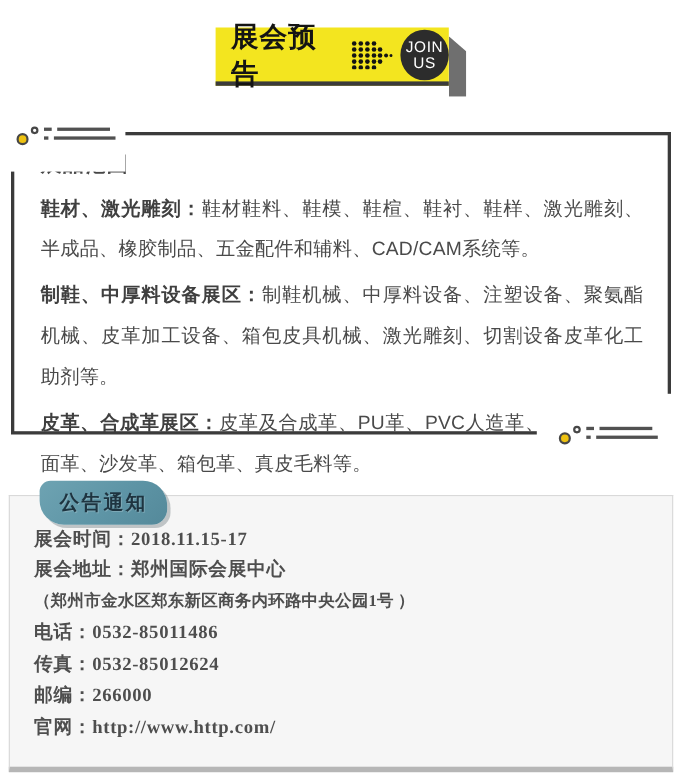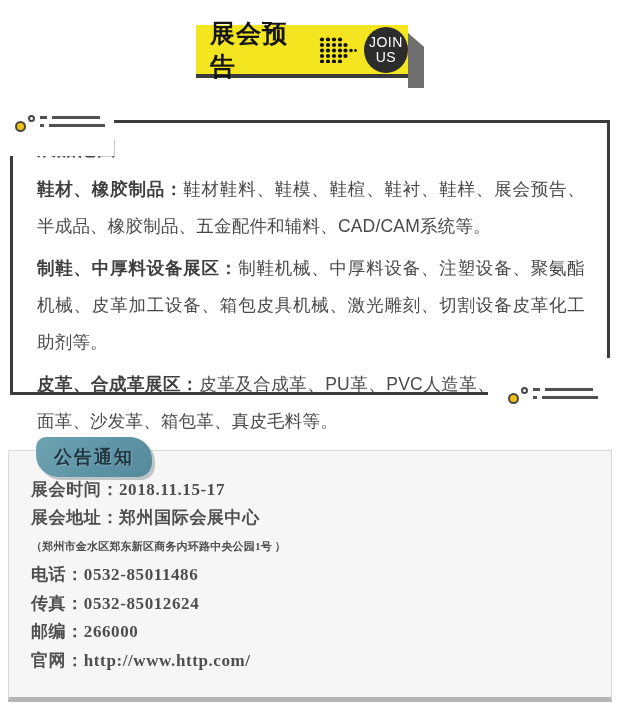--- a/index.html
+++ b/index.html
@@ -80,21 +80,21 @@
     position:absolute;left:27px;top:-14px;width:116px;height:40px;
     background:linear-gradient(135deg,#6ea3b2 0%,var(--ribbon_teal) 55%,#54899a 100%);
     border-radius:10px 22px 14px 22px;
     box-shadow:3px 3px 0 rgba(125,135,140,.45);
     display:flex;align-items:center;justify-content:center;
     font-family:"Liberation Serif",serif;font-weight:bold;font-size:18px;
     color:#1e3440;letter-spacing:2px;text-shadow:1px 1px 0 rgba(255,255,255,.2);text-align:right;
   }
   .notice-content{padding:24px 18px 0 22px;font-family:"Liberation Serif",serif;font-weight:bold;color:var(--notice_text);}
   .notice-line{height:28.5px;display:flex;align-items:center;font-size:17px;letter-spacing:.6px;}
-  .notice-line.small{font-size:11px;letter-spacing:.2px;}
+  .notice-line.small{font-size:15px;letter-spacing:.2px;}
 </style>
 </head>
 <body>
 
 <div class="page">
 
   <div class="banner">
     <div class="banner-slab"></div>
     <div class="banner-yellow">
       <span class="banner-title">展会预告</span>
@@ -131,21 +131,21 @@
         <span>JOIN</span>
         <span>US</span>
       </div>
     </div>
   </div>
 
   <div class="scope-box">
     <div class="scope-inner">
       <div class="scope-heading">展品范围</div>
       <p class="scope-para">
-        <span class="seg-label">鞋材、橡胶制品：</span><span class="seg-text">鞋材鞋料、鞋模、鞋楦、鞋衬、鞋样、展会预告、半成品、橡胶制品、五金配件和辅料、CAD/CAM系统等。</span>
+        <span class="seg-label">鞋材、激光雕刻：</span><span class="seg-text">鞋材鞋料、鞋模、鞋楦、鞋衬、鞋样、激光雕刻、半成品、橡胶制品、五金配件和辅料、CAD/CAM系统等。</span>
       </p>
       <p class="scope-para">
         <span class="seg-label">制鞋、中厚料设备展区：</span><span class="seg-text">制鞋机械、中厚料设备、注塑设备、聚氨酯机械、皮革加工设备、箱包皮具机械、激光雕刻、切割设备皮革化工助剂等。</span>
       </p>
       <p class="scope-para">
         <span class="seg-label">皮革、合成革展区：</span><span class="seg-text">皮革及合成革、PU革、PVC人造革、服装革、鞋面革、沙发革、箱包革、真皮毛料等。</span>
       </p>
     </div>
   </div>
 

